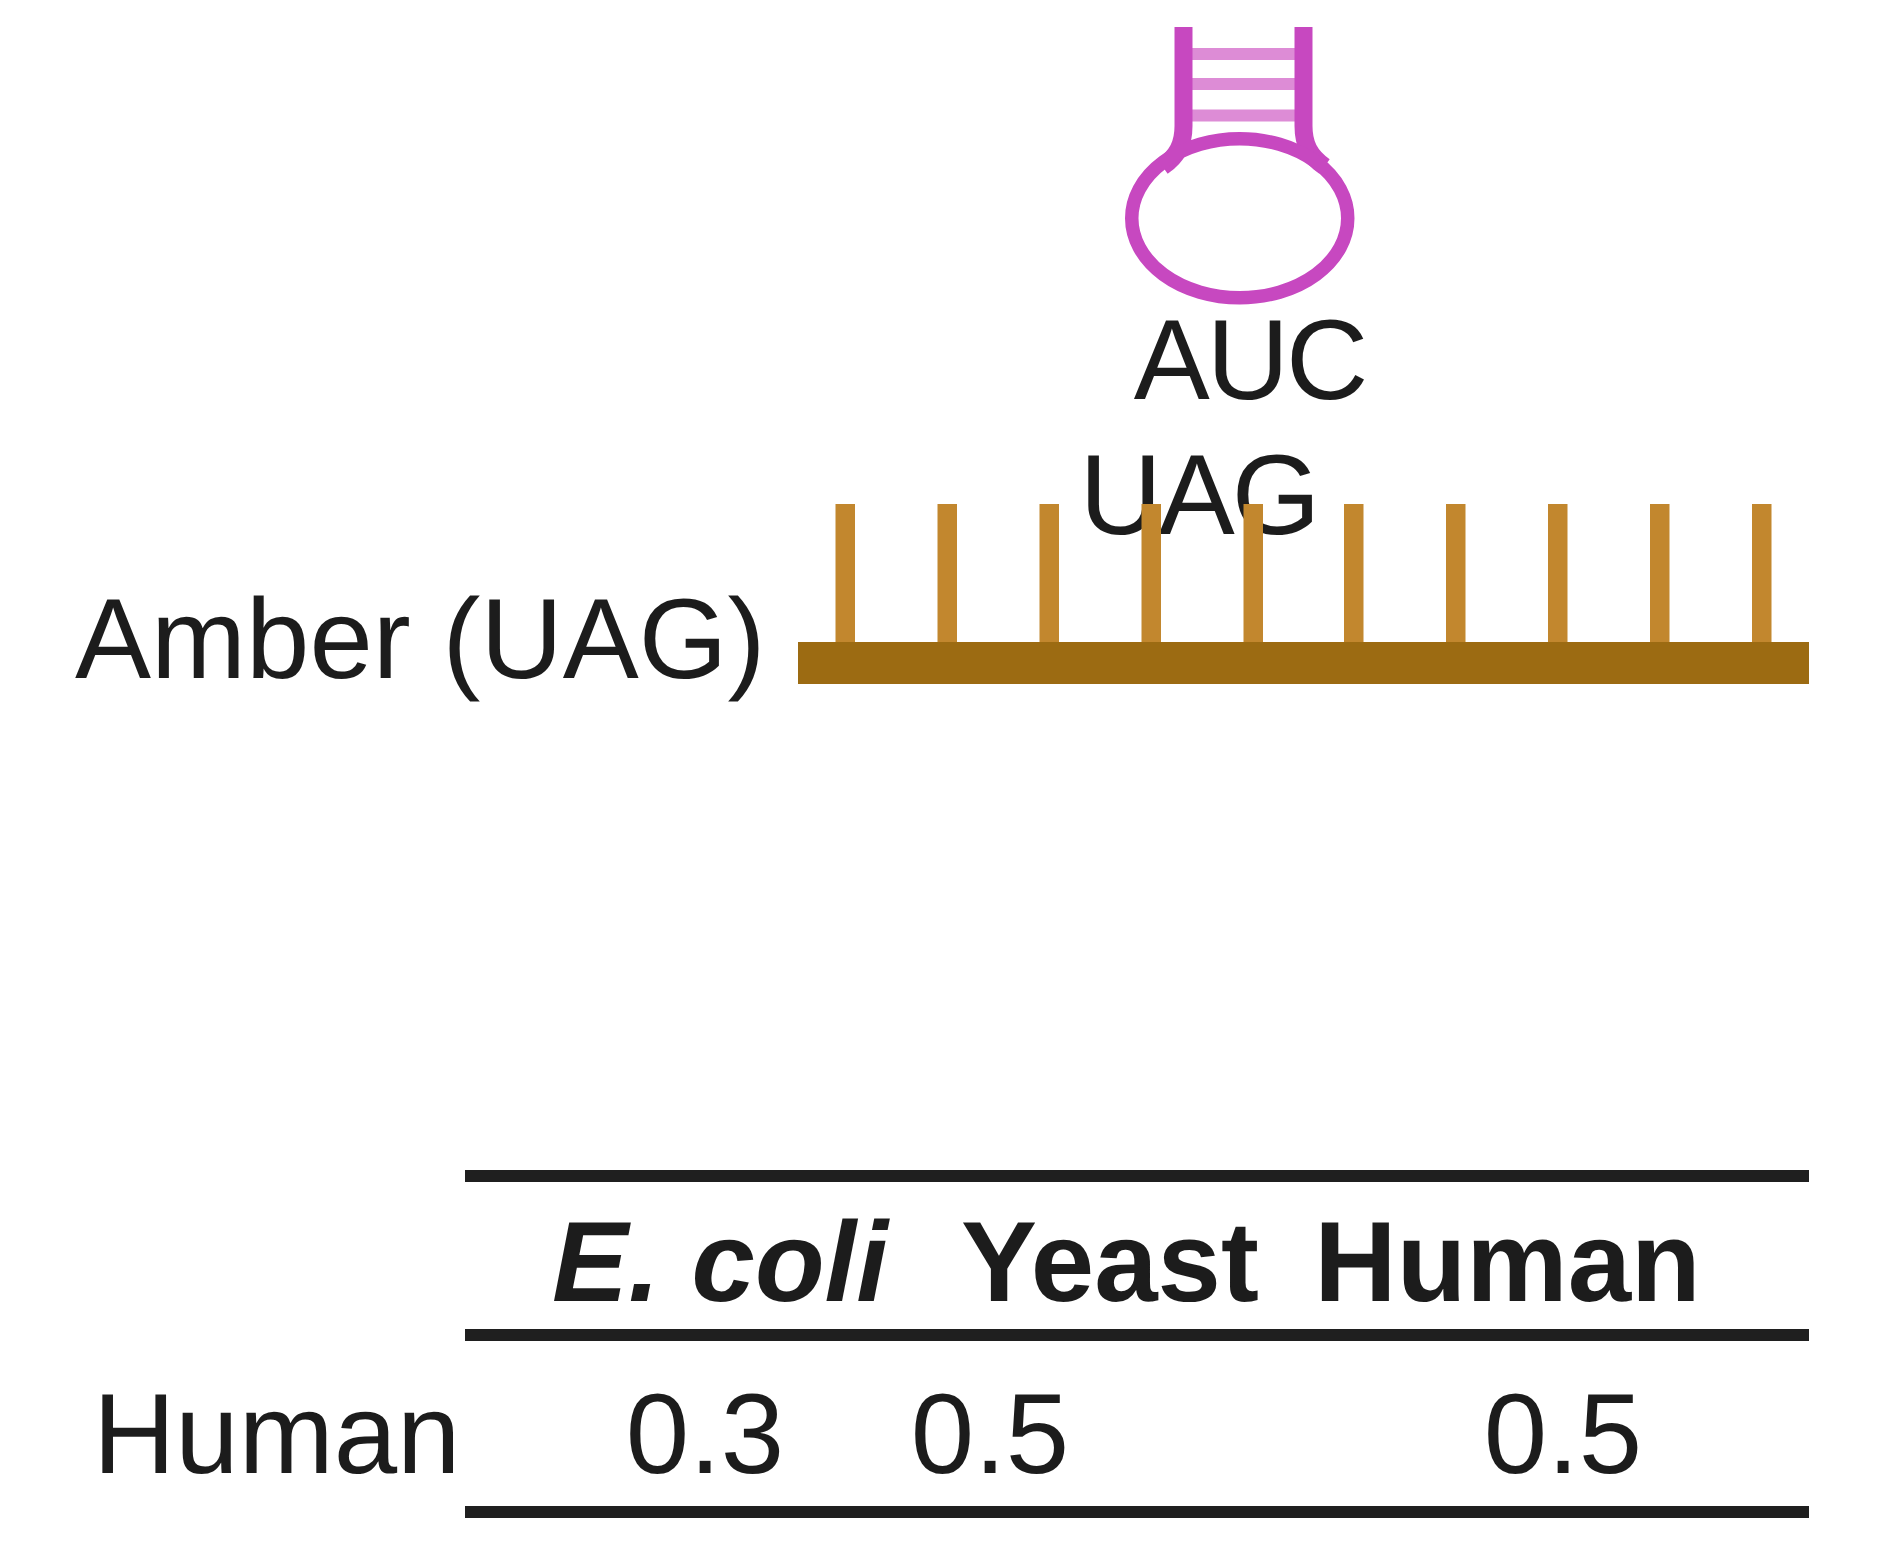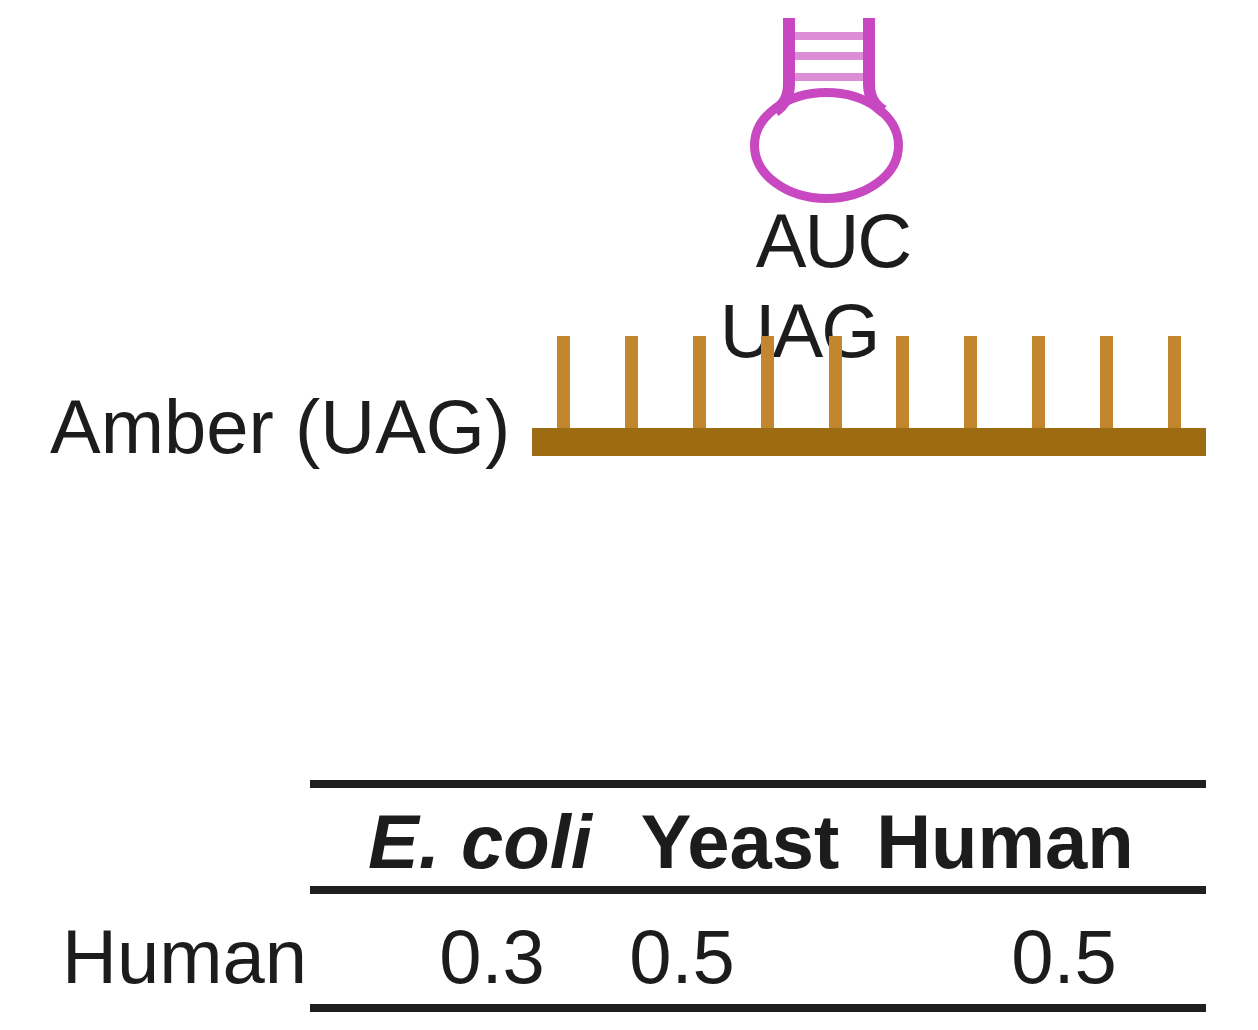--- a/index.html
+++ b/index.html
@@ -28,21 +28,21 @@
   .table-title{left:632px;top:636px;font-size:78px;font-style:italic;}
   .rule{left:310px;width:903px;height:8px;background:#1f1f1f;}
   .rule-top{top:780px;}
   .rule-mid{top:886px;}
   .rule-bottom{top:1004px;}
   .th{top:804px;font-size:76px;font-weight:bold;}
   .th-ecoli{left:480px;font-style:italic;}
   .th-yeast{left:740px;}
   .th-human{left:1005px;}
   .row-label{left:62px;top:919px;font-size:76px;}
-  .td{top:919px;font-size:76px;margin-left:22px;}
+  .td{top:919px;font-size:76px;}
   .td-0{left:470px;}
   .td-1{left:660px;}
   .td-2{left:1042px;}
 
   .trna-svg{left:735px;top:12px;}
 </style>
 </head>
 <body>
 
 <div class="stage">

